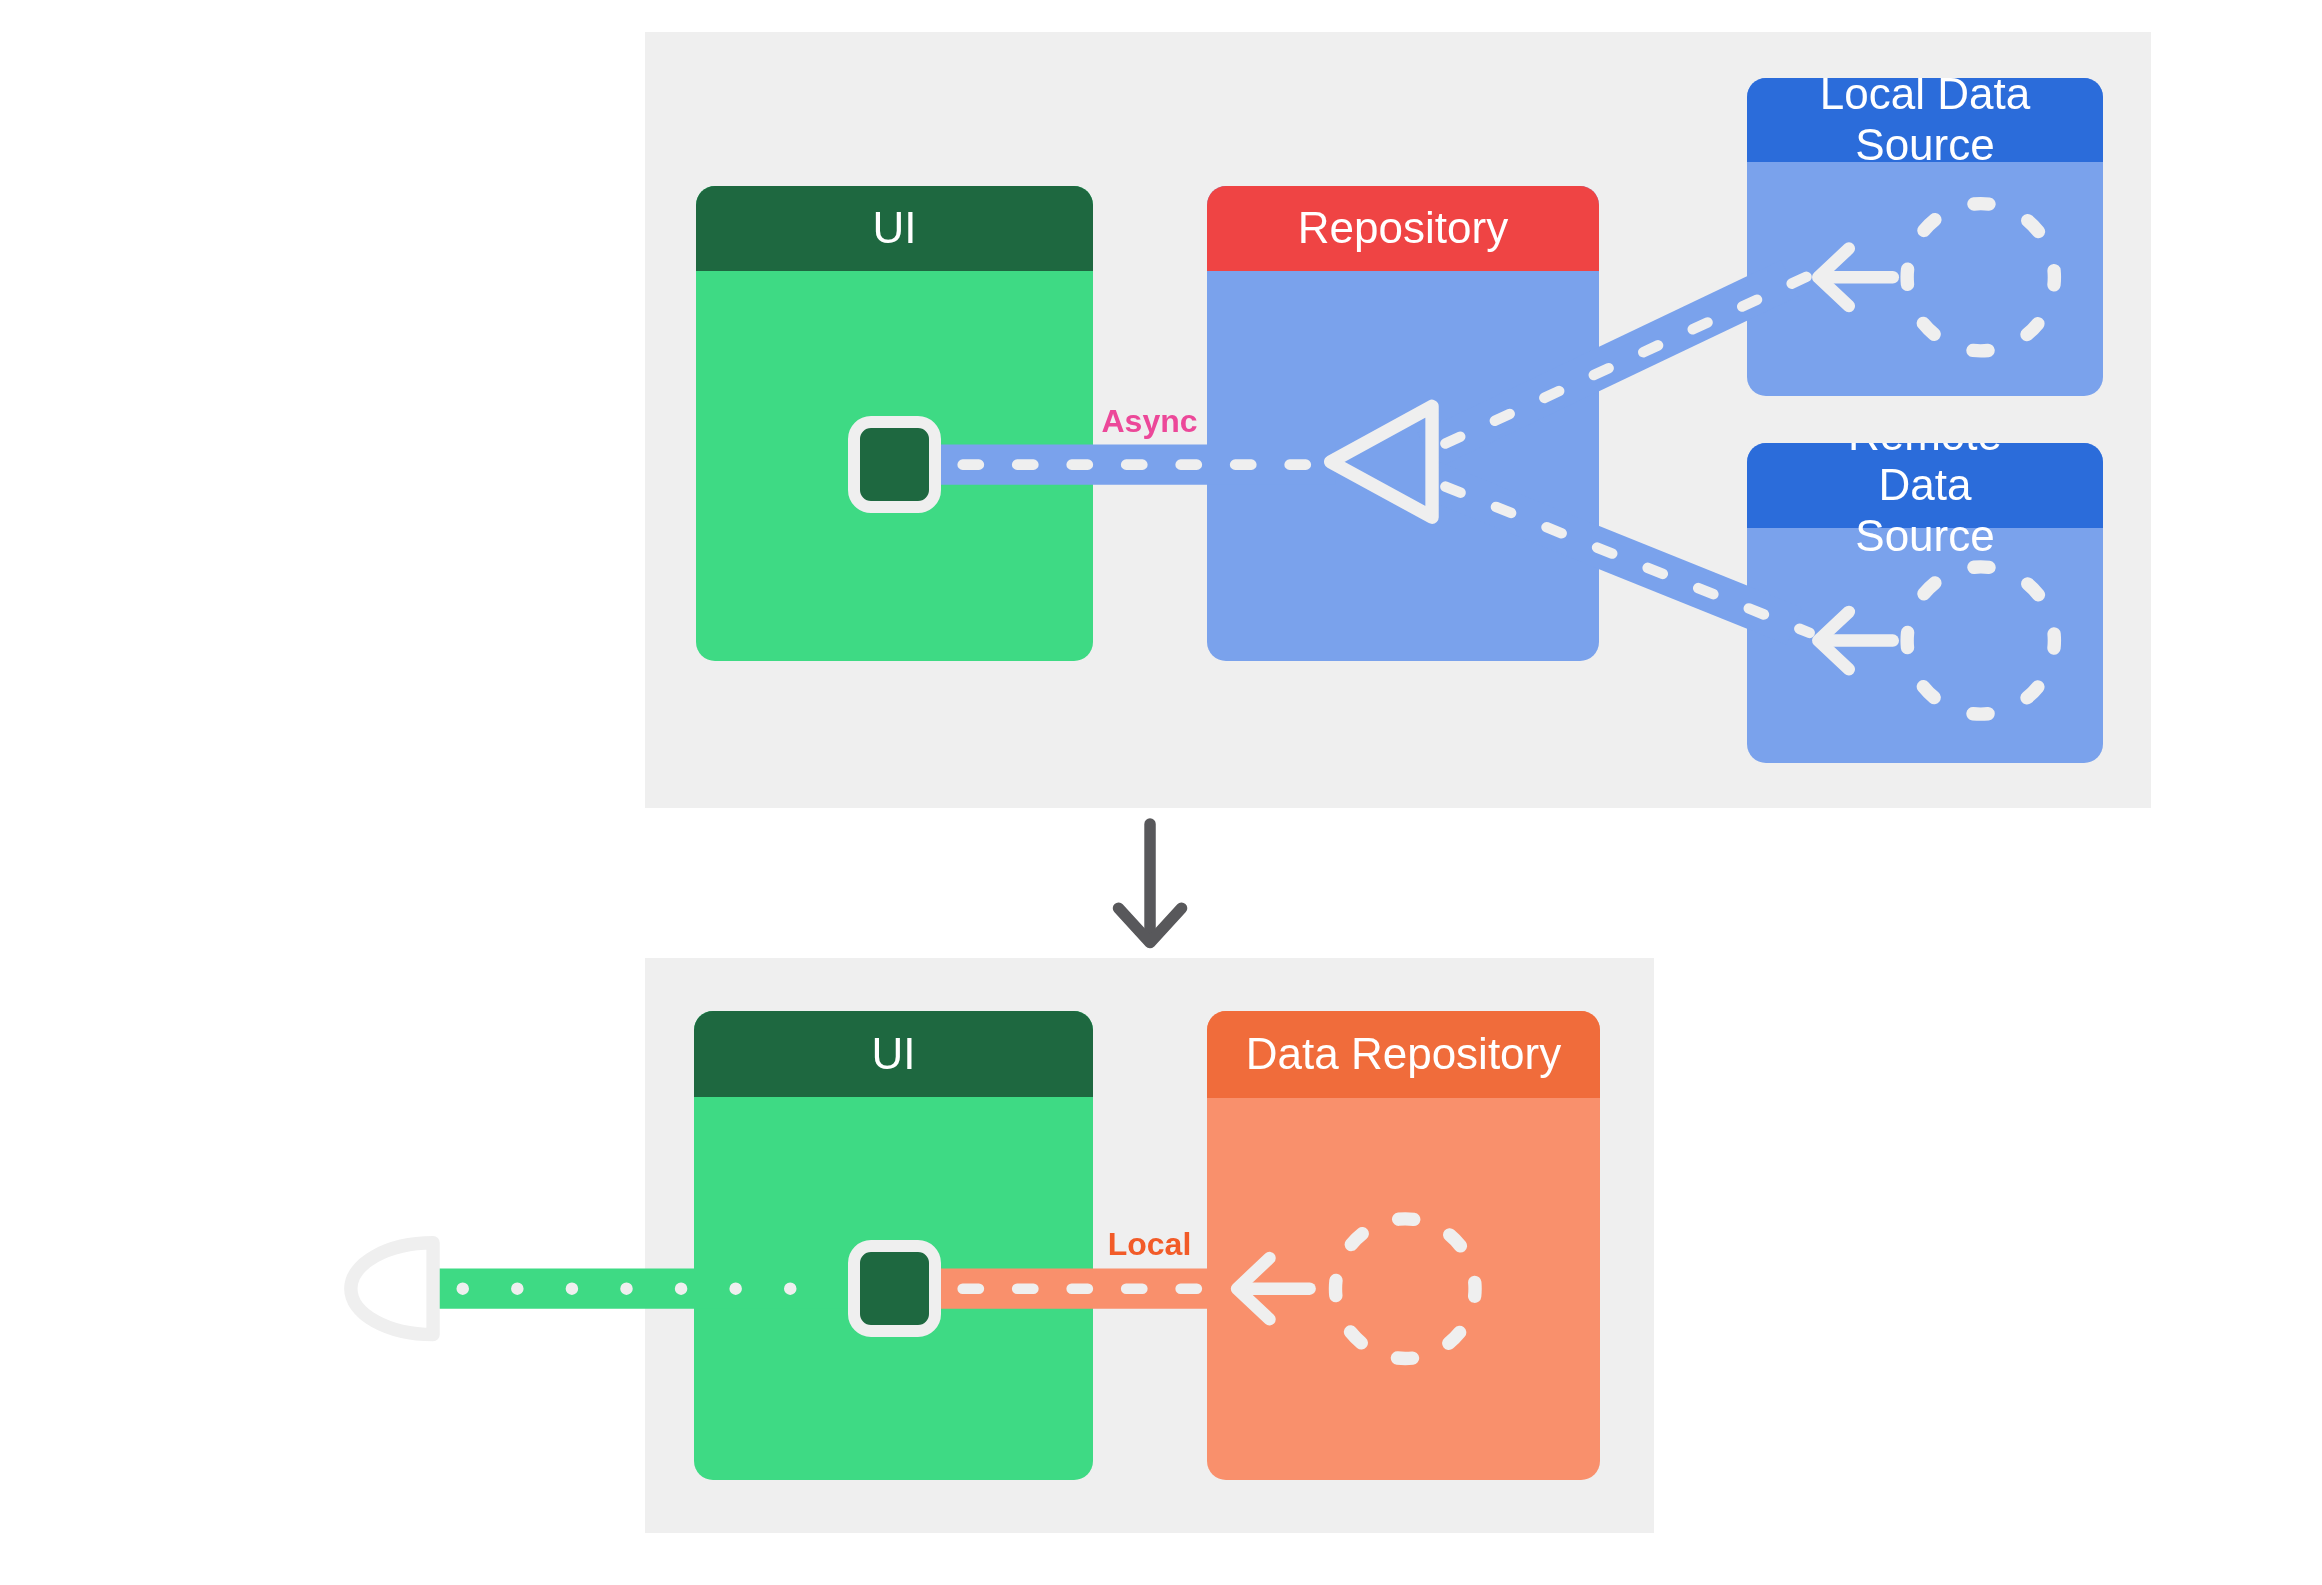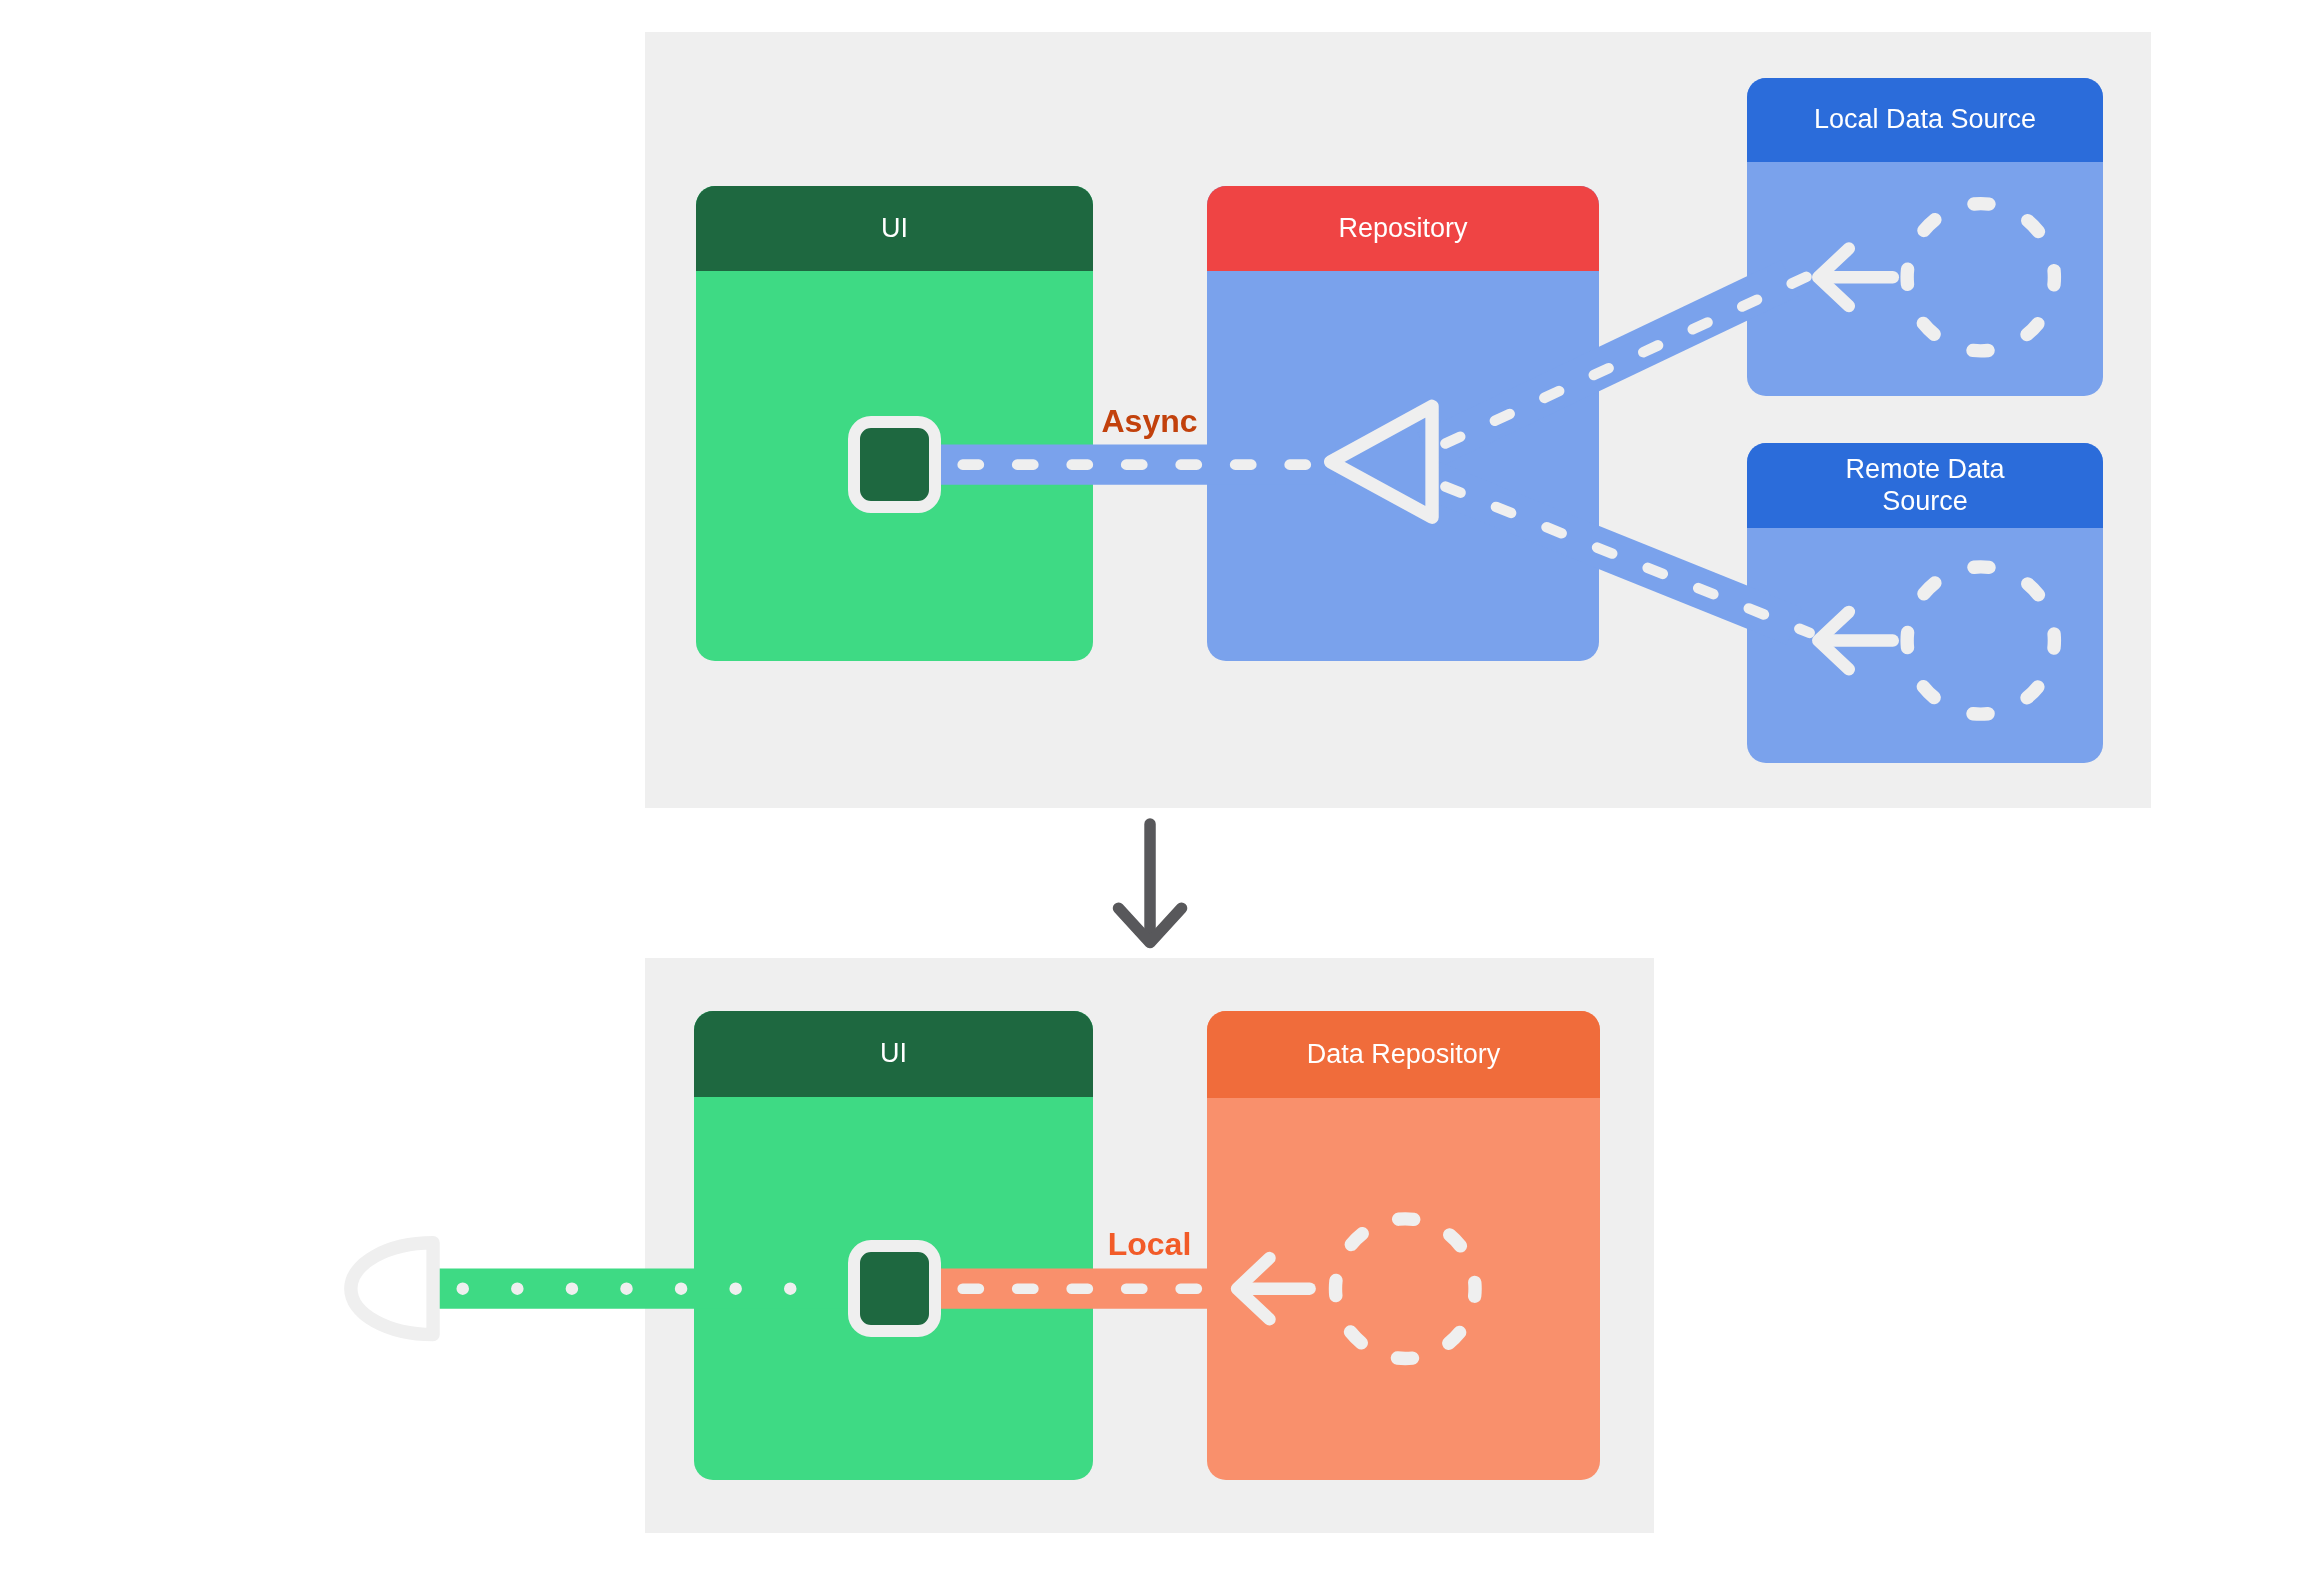--- a/index.html
+++ b/index.html
@@ -7,21 +7,21 @@
     position:relative;
     width:2323px;height:1586px;
     background:#ffffff;
     font-family:"Liberation Sans", sans-serif;
     overflow:hidden;
   }
   .panel{position:absolute;background:#EFEFEF;}
   .box{position:absolute;border-radius:19px;overflow:hidden;}
   .box .hdr{
     display:flex;align-items:center;justify-content:center;
-    color:#ffffff;font-size:27px;line-height:1.15;text-align:center;
+    color:#ffffff;font-size:44px;line-height:1.15;text-align:center;
   }
   svg.overlay{position:absolute;left:0;top:0;pointer-events:none;}
   .chip{
     position:absolute;width:69px;height:73px;
     border:12.4px solid #EFEFEF;border-radius:23px;
     background:#1E6840;z-index:6;
   }
   .flowlabel{
     position:absolute;z-index:7;width:229px;text-align:center;
     font-size:32px;font-weight:bold;
@@ -111,17 +111,17 @@
       <path d="M 1328 1316 L 1294 1348 L 1328 1380" fill="none" stroke="#EFEFEF" stroke-width="13" stroke-linecap="round" stroke-linejoin="round"></path>
     </g>
     <circle cx="1470" cy="1348" r="73" fill="none" stroke="#EFEFEF" stroke-width="14" stroke-linecap="round" stroke-dasharray="16 41.4" stroke-dashoffset="8"></circle>
 
     <path d="M 453 1300 L 453 1396 A 86 48 0 0 1 453 1300 Z" fill="none" stroke="#EFEFEF" stroke-width="14" stroke-linejoin="round"></path>
   </svg>
 
   <div class="chip" style="left:848px;top:416px;"></div>
   <div class="chip" style="left:848px;top:1240px;"></div>
 
-  <div class="flowlabel" style="left:1035px;top:403px;color:#c2410c;">Async</div>
+  <div class="flowlabel" style="left:1035px;top:403px;color:#ec4899;">Async</div>
   <div class="flowlabel" style="left:1035px;top:1226px;color:#F25B28;">Local</div>
 
 </div>
 
 
 </body></html>

